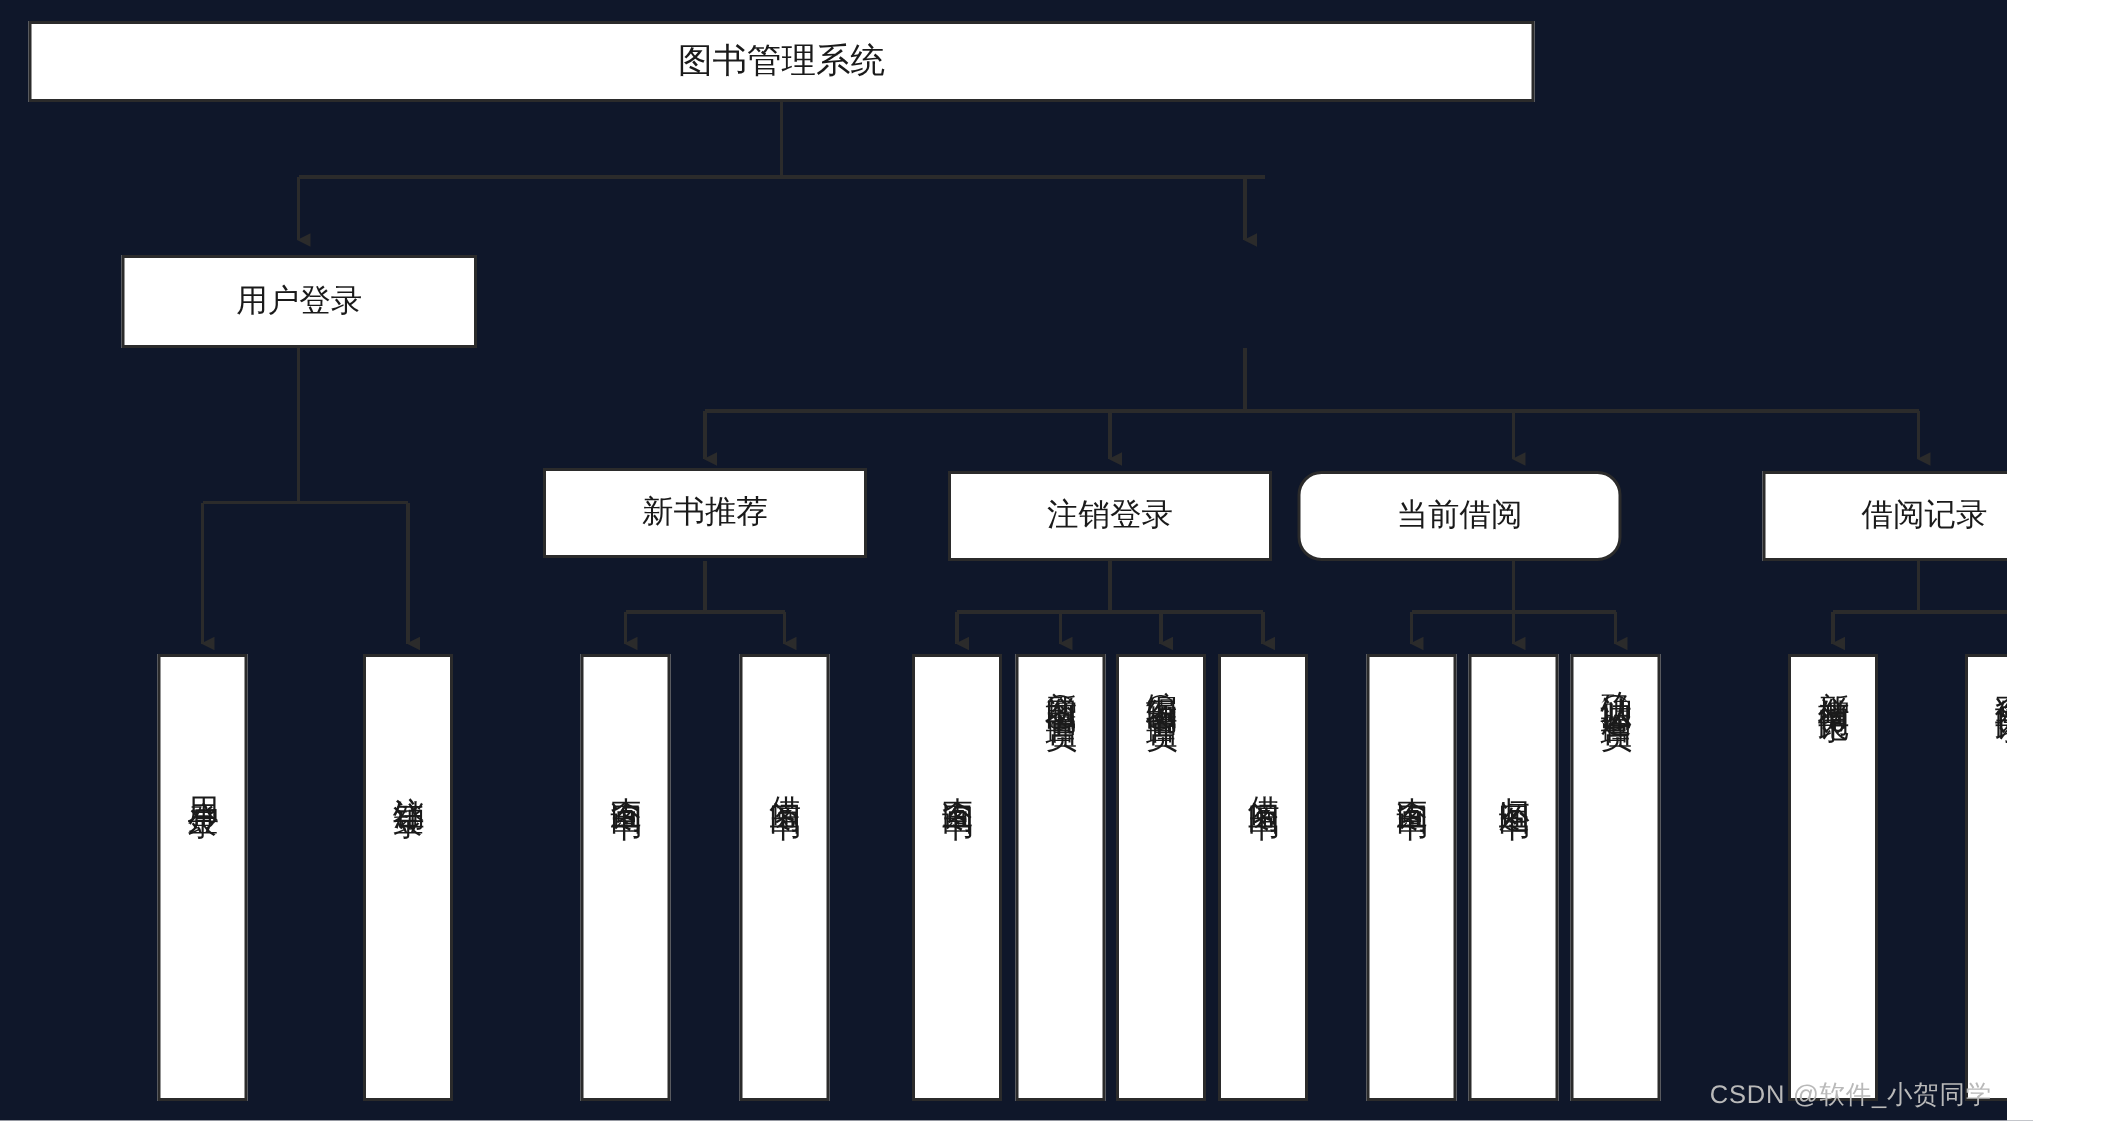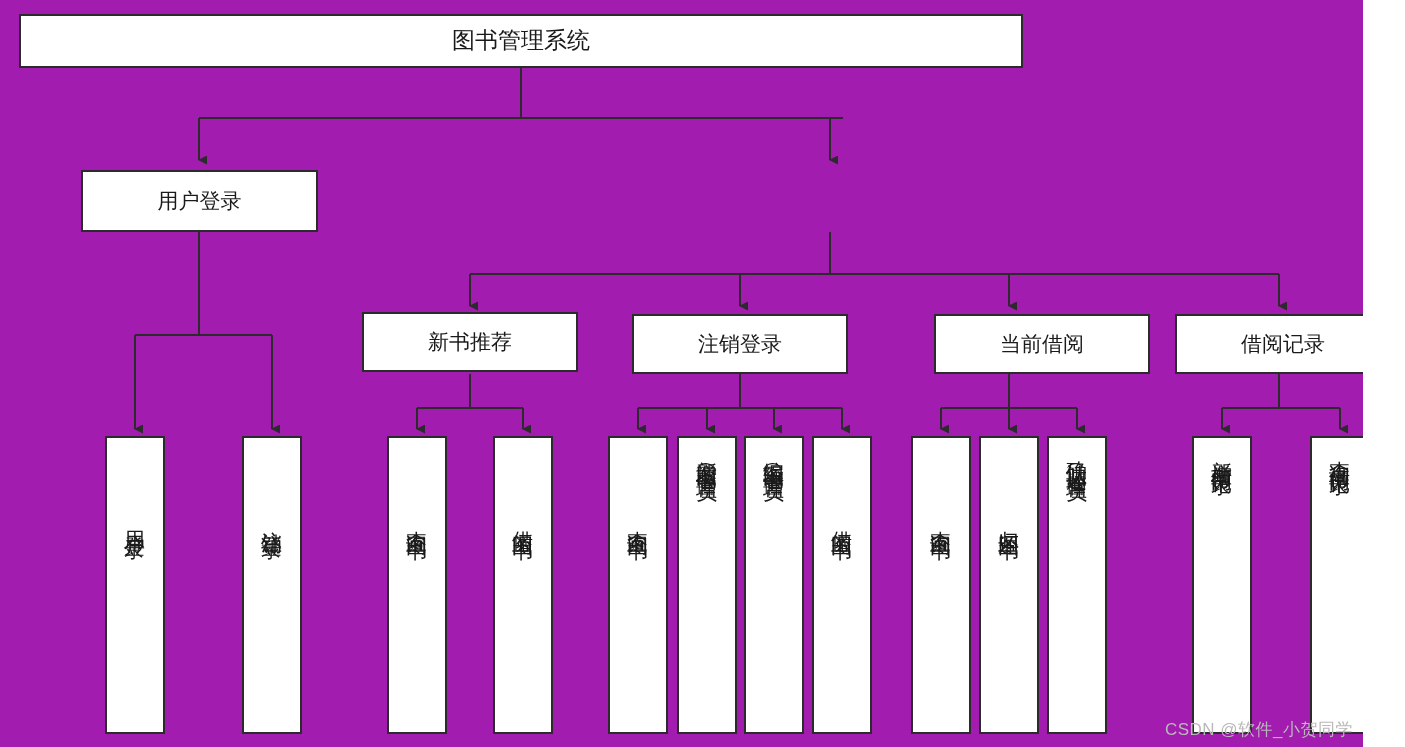--- a/index.html
+++ b/index.html
@@ -8,23 +8,22 @@
     padding: 0;
     background: #ffffff;
   }
   body {
     font-family: "Liberation Sans", "DejaVu Sans", sans-serif;
   }
   #diagram-root {
     position: relative;
     width: 1338px;
     height: 747px;
-    background: #a21caf;
+    background: #0f172a;
     overflow: hidden;
-    padding-left: 25px;
   }
   svg.diagram-canvas {
     position: absolute;
     left: 0;
     top: 0;
     width: 1405px;
     height: 747px;
   }
   .node-box {
     position: absolute;
@@ -140,21 +139,21 @@
   <div class="node-box node-l2" style="left:81px; top:170px; width:237px; height:62px;">
     <span class="node-label">用户登录</span>
   </div>
 
   <div class="node-box node-l3" style="left:362px; top:312px; width:216px; height:60px;">
     <span class="node-label">新书推荐</span>
   </div>
   <div class="node-box node-l3" style="left:632px; top:314px; width:216px; height:60px;">
     <span class="node-label">注销登录</span>
   </div>
-  <div class="node-box node-l3" style="left:934px; top:314px; width:216px; height:60px;">
+  <div class="node-box node-l3" style="left:865px; top:314px; width:216px; height:60px;border-radius:16px;">
     <span class="node-label">当前借阅</span>
   </div>
   <div class="node-box node-l3" style="left:1175px; top:314px; width:216px; height:60px;">
     <span class="node-label">借阅记录</span>
   </div>
 
   <div class="node-box node-leaf leaf-mid" style="left:105px; top:436px; width:60px; height:298px;">
     <span class="node-label">用户登录</span>
   </div>
   <div class="node-box node-leaf leaf-mid" style="left:242px; top:436px; width:60px; height:298px;">

